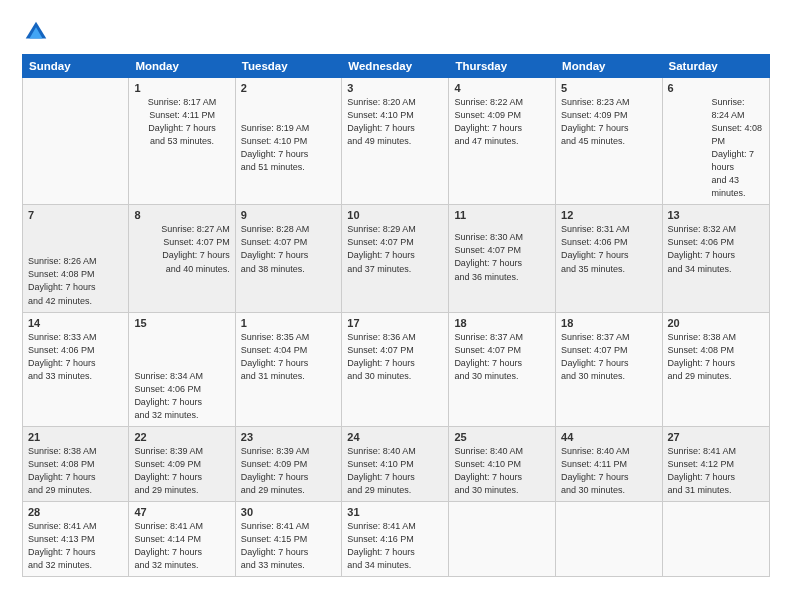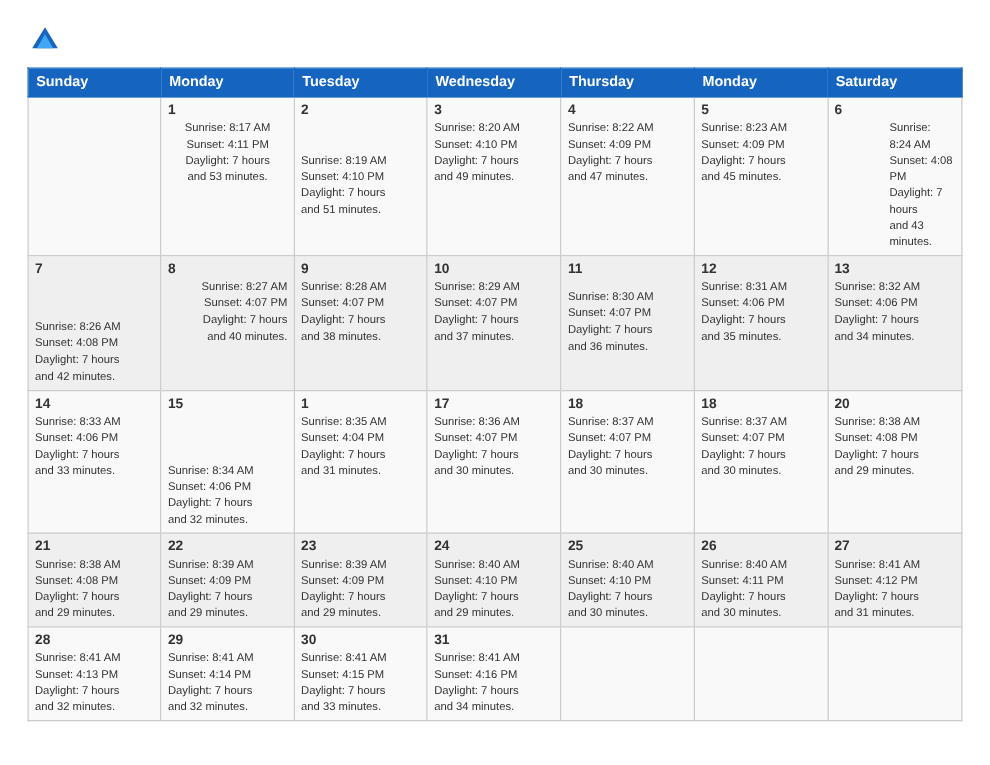--- a/index.html
+++ b/index.html
@@ -310,21 +310,21 @@
 and 29 minutes.</div>
           </td>
           <td>
             <span class="day-num">25</span>
             <div class="day-info" style="white-space: pre-line;">Sunrise: 8:40 AM
 Sunset: 4:10 PM
 Daylight: 7 hours
 and 30 minutes.</div>
           </td>
           <td>
-            <span class="day-num">26</span>
+            <span class="day-num">44</span>
             <div class="day-info" style="white-space: pre-line;">Sunrise: 8:40 AM
 Sunset: 4:11 PM
 Daylight: 7 hours
 and 30 minutes.</div>
           </td>
           <td>
             <span class="day-num">27</span>
             <div class="day-info" style="white-space: pre-line;">Sunrise: 8:41 AM
 Sunset: 4:12 PM
 Daylight: 7 hours
@@ -333,21 +333,21 @@
         </tr>
         <tr>
           <td>
             <span class="day-num">28</span>
             <div class="day-info" style="white-space: pre-line;">Sunrise: 8:41 AM
 Sunset: 4:13 PM
 Daylight: 7 hours
 and 32 minutes.</div>
           </td>
           <td>
-            <span class="day-num">29</span>
+            <span class="day-num">47</span>
             <div class="day-info" style="white-space: pre-line;">Sunrise: 8:41 AM
 Sunset: 4:14 PM
 Daylight: 7 hours
 and 32 minutes.</div>
           </td>
           <td>
             <span class="day-num">30</span>
             <div class="day-info" style="white-space: pre-line;">Sunrise: 8:41 AM
 Sunset: 4:15 PM
 Daylight: 7 hours

